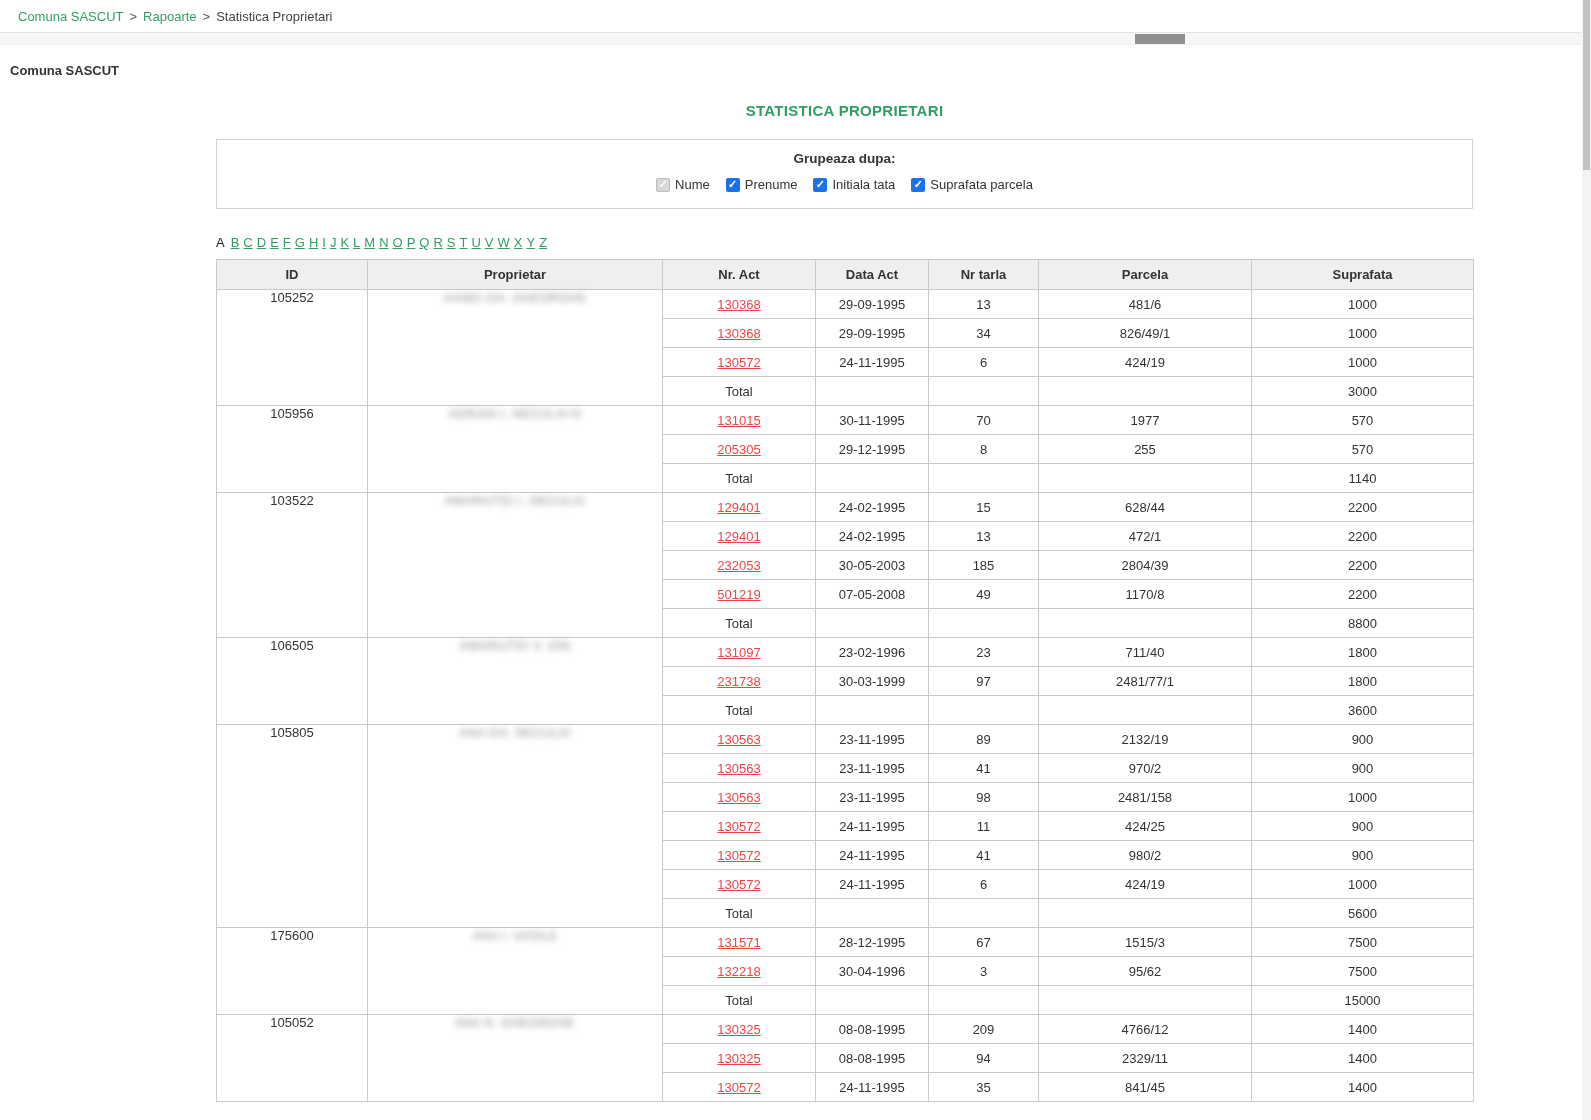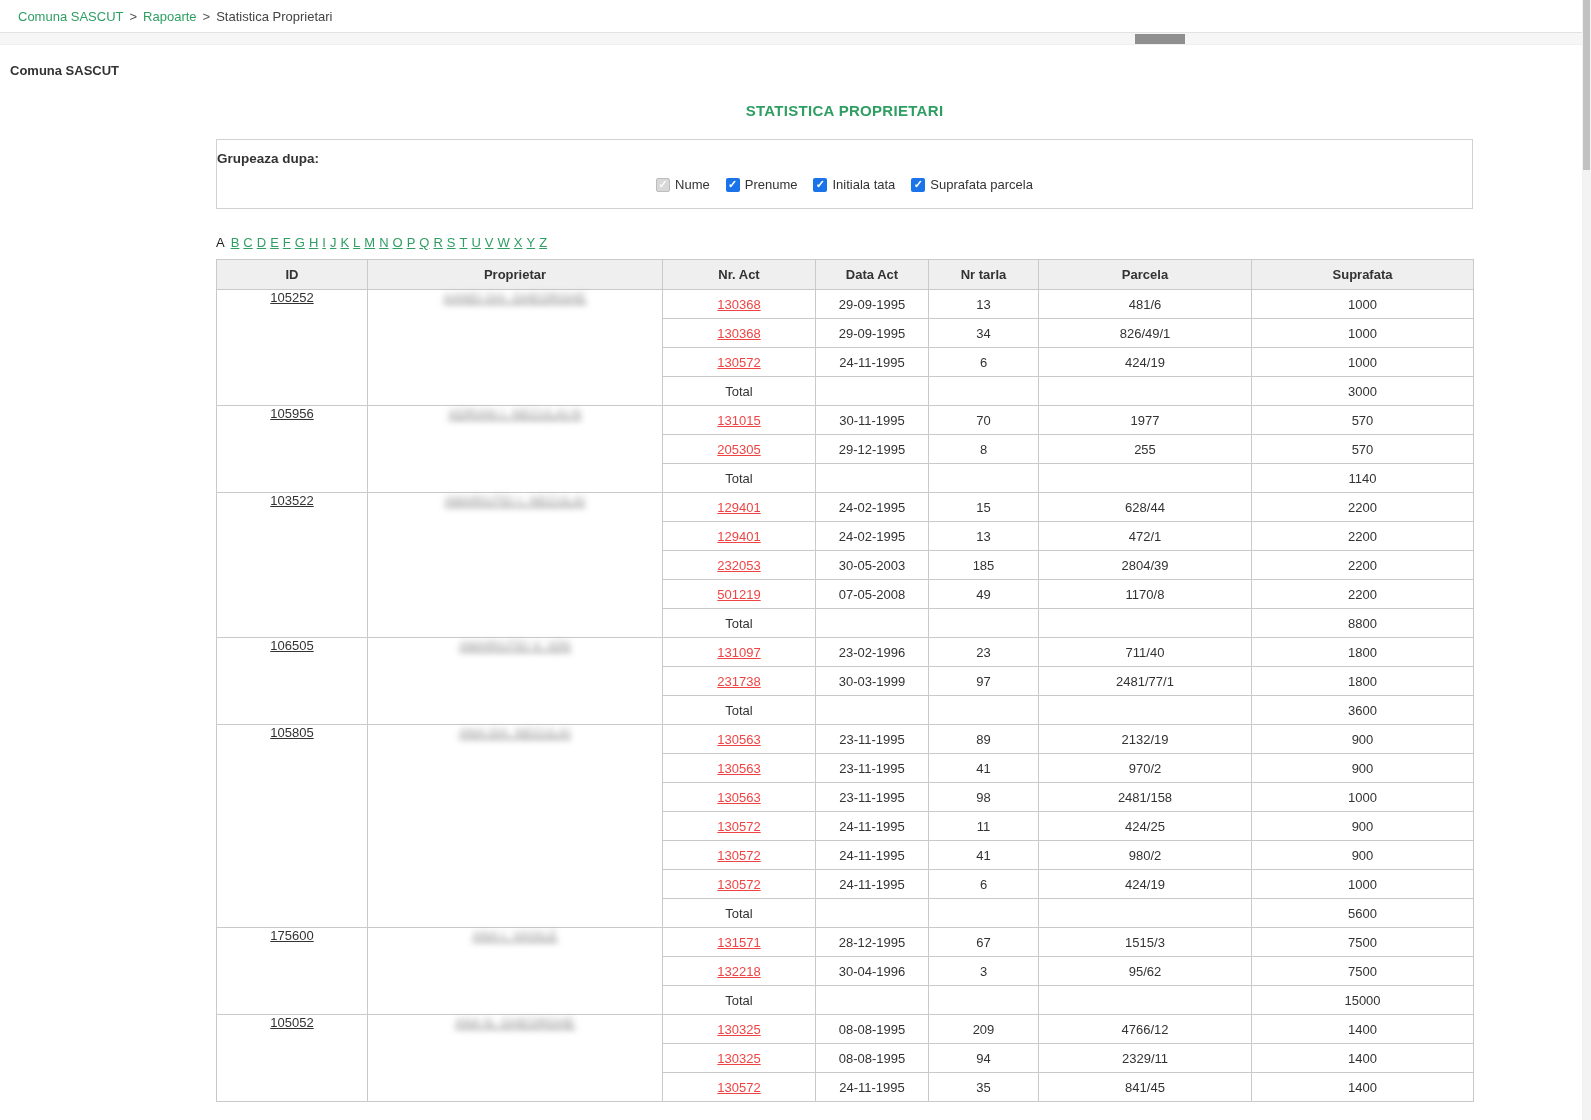--- a/index.html
+++ b/index.html
@@ -29,21 +29,21 @@
 
   .wrapper { width: 1257px; margin-left: 216px; }
 
   .page-title {
     margin-top: 24px; text-align: center;
     color: #2f9e63; font-weight: bold; font-size: 15px; letter-spacing: .3px;
   }
 
   .groupbox {
     margin-top: 20px; border: 1px solid #d2d2d2; background: #fff;
-    padding: 11px 0 16px; text-align: left;
+    padding: 11px 0 16px; text-align: center;
   }
   .groupbox-label { font-weight: bold; font-size: 13.5px; margin-bottom: 11px; }
   .cb-row { display: flex; justify-content: center; align-items: center; gap: 16px; font-size: 13px; }
   .cb-item { display: inline-flex; align-items: center; gap: 5px; cursor: pointer; }
   .cbox {
     width: 14px; height: 14px; border-radius: 2px;
     display: inline-flex; align-items: center; justify-content: center;
     font-size: 11px; line-height: 1; color: #fff; font-weight: bold;
   }
   .cbox.enabled { background: #1a73e8; }
@@ -55,21 +55,21 @@
 
   table.stats { border-collapse: collapse; width: 100%; font-size: 13px; table-layout: fixed; }
   table.stats th {
     background: #efefef; border: 1px solid #c9c9c9; height: 30px;
     font-weight: bold; text-align: center; color: #333; padding: 0 6px;
   }
   table.stats td {
     border: 1px solid #c9c9c9; height: 29px; text-align: center;
     padding: 0 8px; background: #fff; color: #333;
   }
-  td.id-cell, td.prop-cell { vertical-align: top; text-align: left; padding-top: 8px; text-decoration: underline; }
+  td.id-cell, td.prop-cell { vertical-align: top; text-align: left; padding-top: 8px; }
   .blur-name {
     filter: blur(3px); color: #8f8f8f; font-size: 12px;
     letter-spacing: .5px; text-transform: uppercase; user-select: none;
   }
   a.act-link { color: #ef4444; text-decoration: underline; cursor: pointer; }
 </style>
 </head>
 <body>
 
 <div class="topbar">

